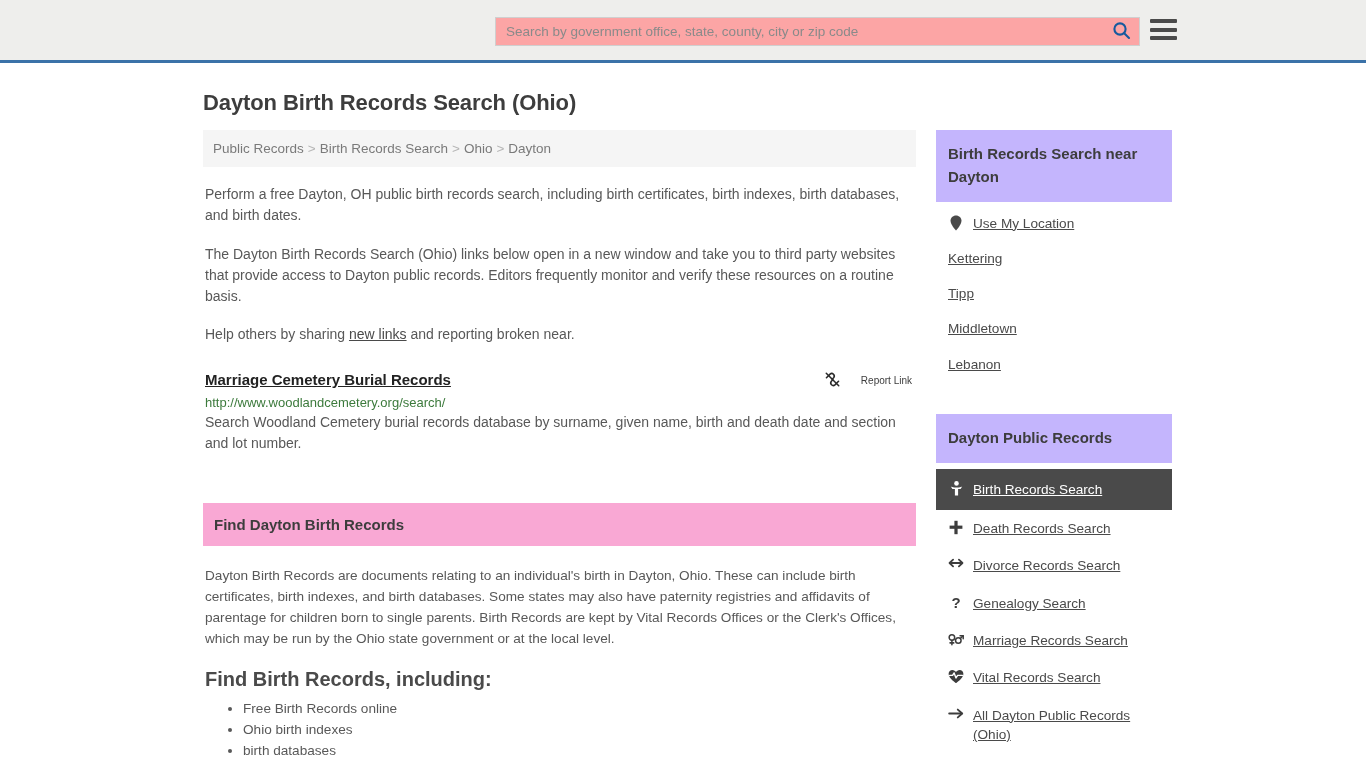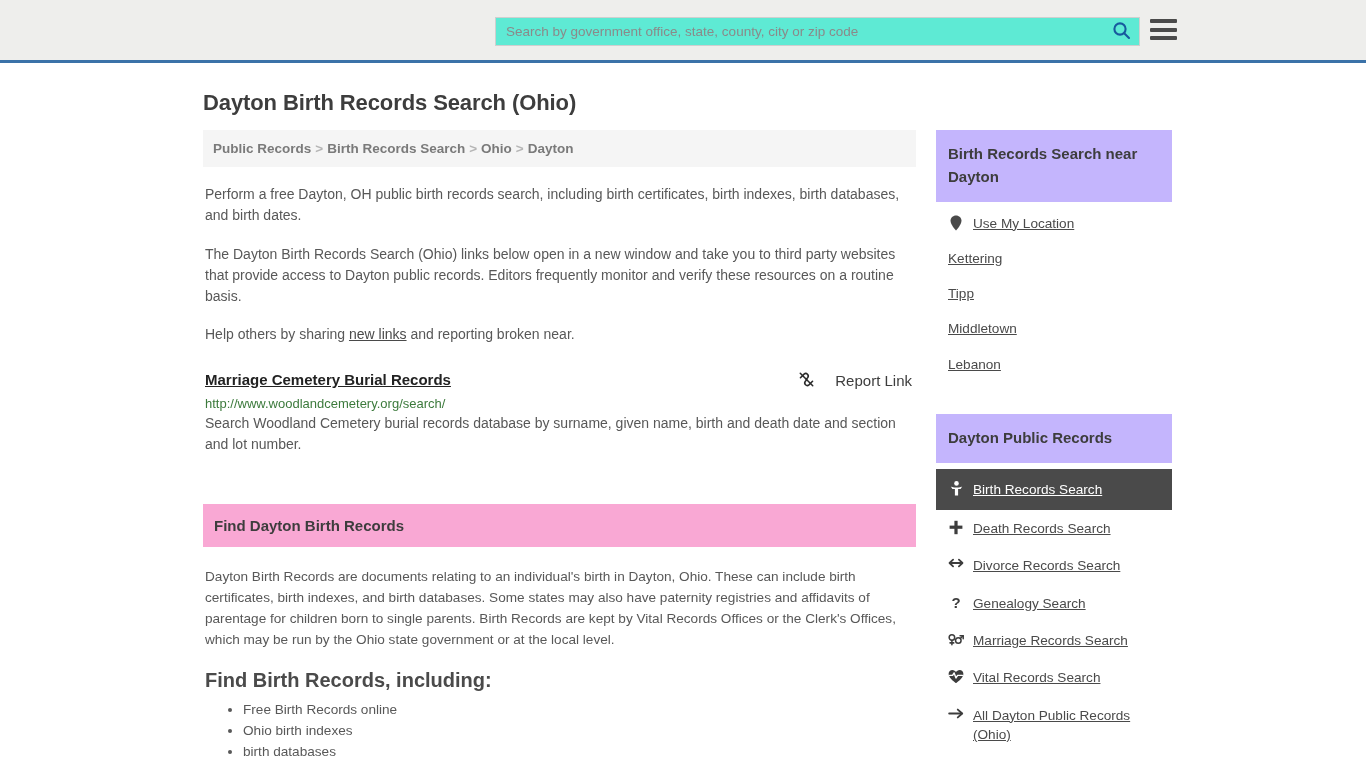--- a/index.html
+++ b/index.html
@@ -49,21 +49,21 @@
   .logo-text .lt-county { color: #3b3b3b; }
   .logo-text .lt-office { color: #1f6eb5; font-weight: bold; }
   .logo-text .lt-org { color: #5a5a5a; font-size: 16px; }
 
   .search-wrap {
     position: absolute;
     left: 495px;
     top: 17px;
     width: 645px;
     height: 29px;
-    background: #5eead4;
+    background: #fca5a5;
     border: 1px solid #cfcfcf;
     display: flex;
     align-items: center;
   }
   .search-input {
     flex: 1 1 auto;
     border: 0;
     outline: 0;
     height: 100%;
     padding: 0 10px;
@@ -124,21 +124,20 @@
     flex: 0 0 236px;
     margin-left: 20px;
   }
 
   
   .breadcrumb {
     background: #f5f5f5;
     padding: 11px 10px;
     font-size: 13.5px;
     color: #7a7a7a;
-    font-weight: bold;
   }
   .breadcrumb a {
     color: #7a7a7a;
     text-decoration: none;
   }
   .breadcrumb .sep { color: #b5b5b5; padding: 0 4px; }
   .breadcrumb .current { color: #7a7a7a; }
 
   
   .body-p {
@@ -166,21 +165,21 @@
     font-size: 15px;
     font-weight: bold;
     color: #222222;
     text-decoration: underline;
     cursor: pointer;
   }
   .report-link {
     display: flex;
     align-items: center;
     gap: 20px;
-    font-size: 15px;
+    font-size: 10px;
     color: #3d3d3d;
     cursor: pointer;
     white-space: nowrap;
     padding-right: 4px;
   }
   .result-url {
     display: block;
     font-size: 13px;
     color: #3c7a3c;
     margin-top: 5px;

